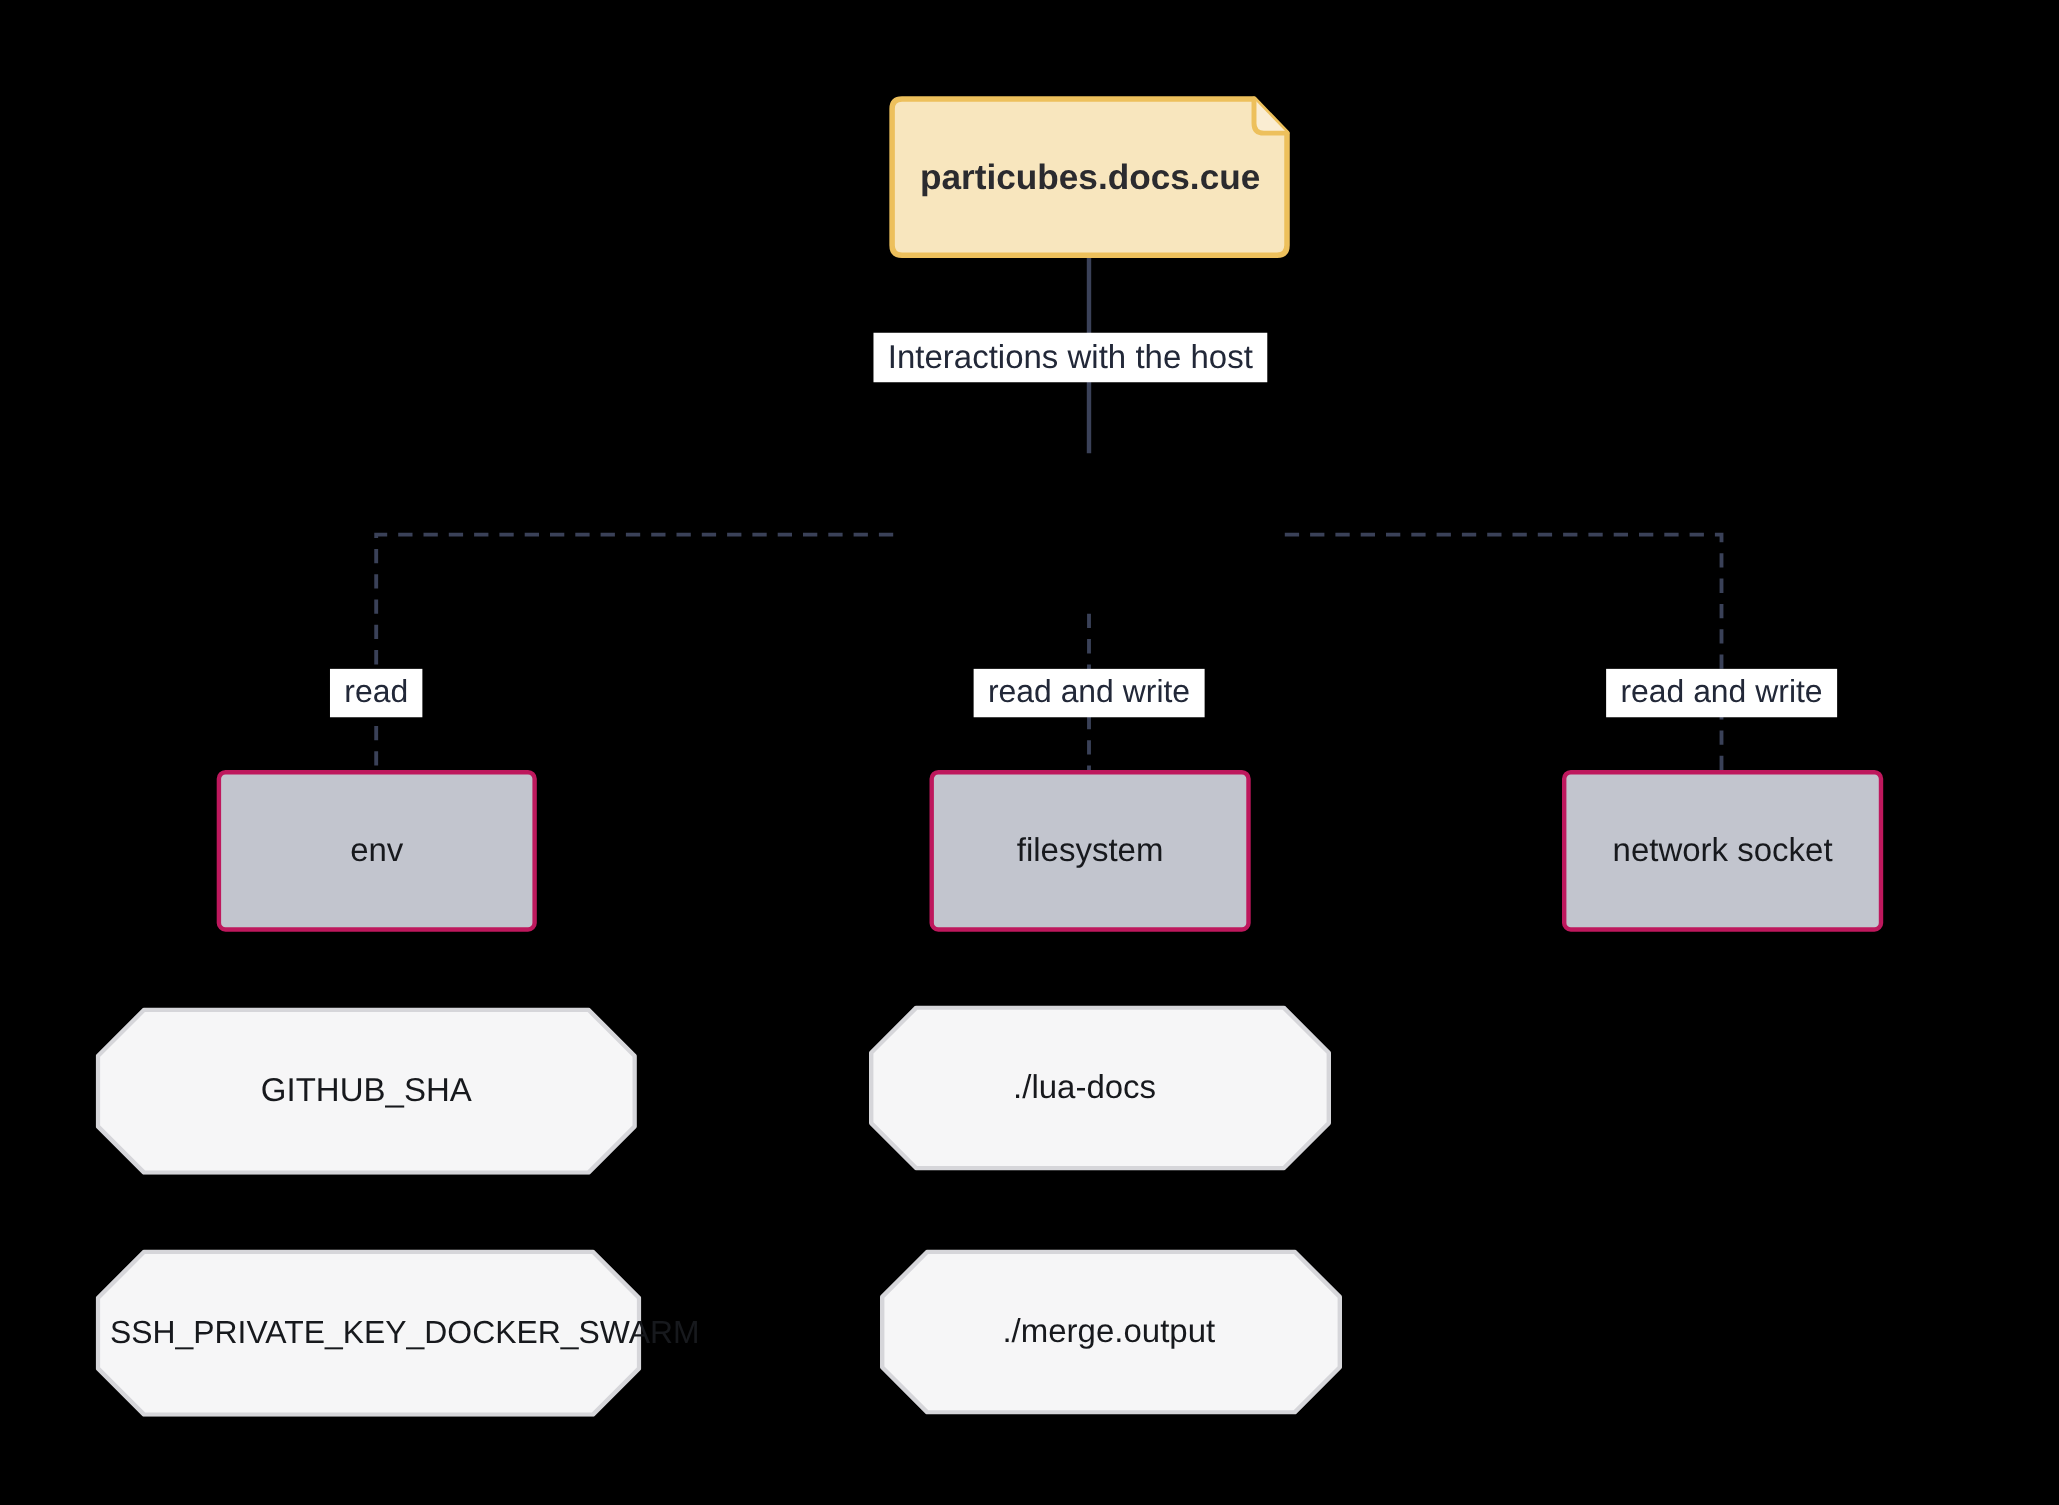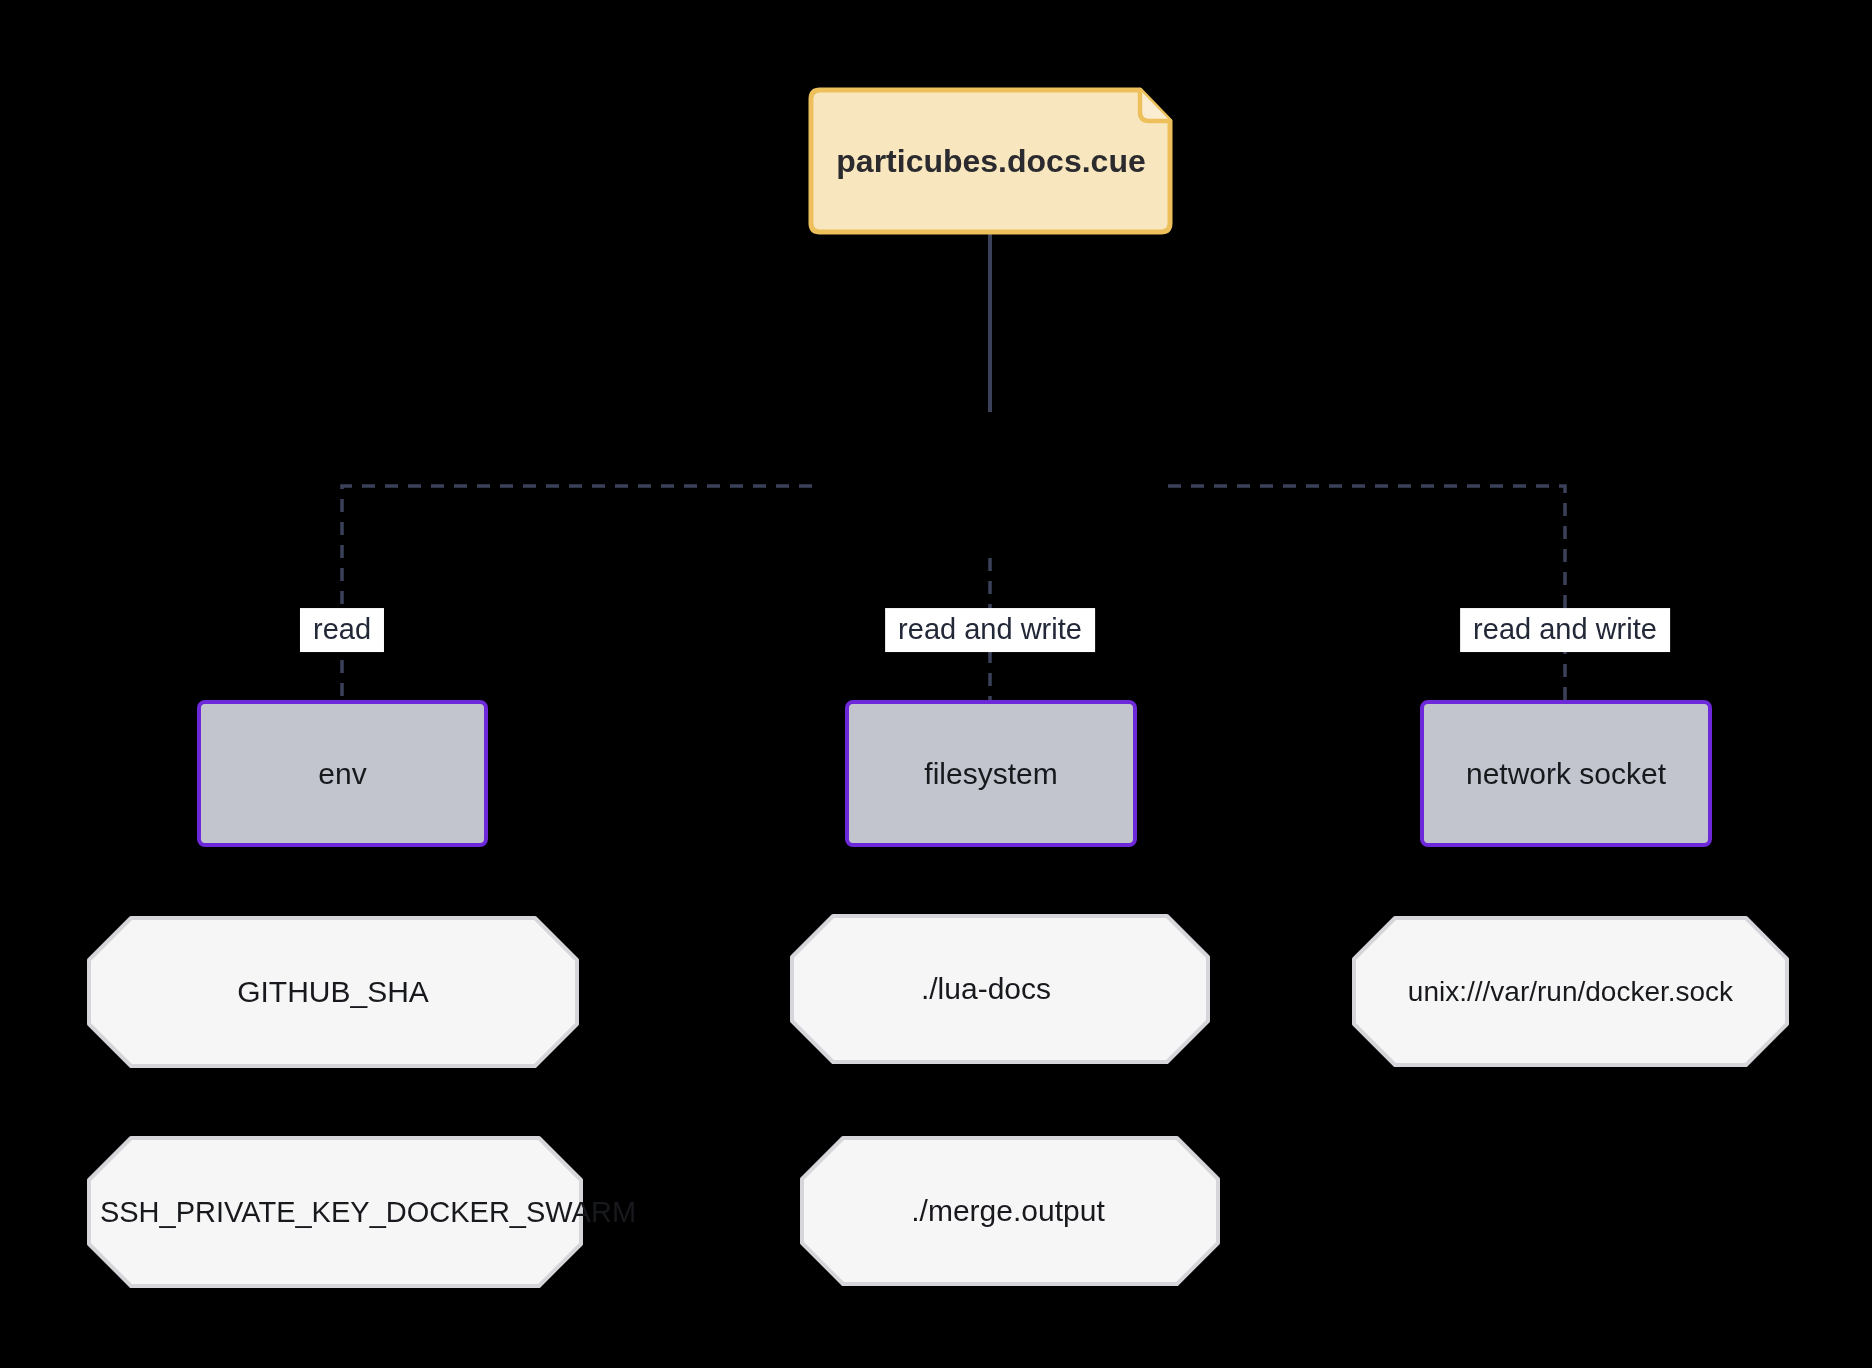--- a/index.html
+++ b/index.html
@@ -14,21 +14,21 @@
   }
   .connectors { position: absolute; left: 0; top: 0; }
   .node-label {
     color: #17191d;
     font-size: 30px;
     white-space: nowrap;
   }
   .box {
     position: absolute;
     background: #C2C5CE;
-    border: 4px solid #6d28d9;
+    border: 4px solid #be185d;
     border-radius: 8px;
     display: flex;
     align-items: center;
     justify-content: center;
   }
   .oct { position: absolute; }
   .oct svg { position: absolute; left: 0; top: 0; }
   .oct .node-label, .diamond .node-label, .note .node-label {
     position: absolute;
     left: 0; top: 0; right: 0; bottom: 0;
@@ -68,20 +68,21 @@
   </svg>
 
   <div class="note" style="left:804px; top:83px; width:374px; height:156px;">
     <svg width="374" height="156" viewBox="0 0 374 156">
       <path d="M7 16 Q7 7 16 7 L336 7 L366 38 L366 140 Q366 149 357 149 L16 149 Q7 149 7 140 Z" fill="#F8E6BE" stroke="#EDC05C" stroke-width="5" stroke-linejoin="round"></path>
       <path d="M336 7 L336 29 Q336 38 345 38 L366 38" fill="#FAEDD2" stroke="#EDC05C" stroke-width="4.5" stroke-linejoin="round" stroke-linecap="round"></path>
     </svg>
     <span class="node-label">particubes.docs.cue</span>
   </div>
 
+  <div class="edge-label" style="left:973px; top:325px; font-size:30px;">Interactions with the host</div>
 
 
   <div class="edge-label" style="left:342px; top:630px;">read</div>
   <div class="edge-label" style="left:990px; top:630px;">read and write</div>
   <div class="edge-label" style="left:1565px; top:630px;">read and write</div>
 
   <div class="box" style="left:197px; top:700px; width:291px; height:147px;">
     <span class="node-label">env</span>
   </div>
   <div class="box" style="left:845px; top:700px; width:292px; height:147px;">
@@ -112,20 +113,14 @@
     <span class="node-label">./lua-docs</span>
   </div>
 
   <div class="oct" style="left:800px; top:1136px; width:416px; height:150px;">
     <svg width="420" height="150" viewBox="0 0 420 150">
       <polygon points="43,2 377,2 418,43 418,107 377,148 43,148 2,107 2,43" fill="#F6F6F7" stroke="#D6D6DA" stroke-width="4" stroke-linejoin="round"></polygon>
     </svg>
     <span class="node-label">./merge.output</span>
   </div>
 
-  <div class="oct" style="left:1352px; top:916px; width:437px; height:151px;">
-    <svg width="437" height="151" viewBox="0 0 437 151">
-      <polygon points="43,2 394,2 435,43 435,108 394,149 43,149 2,108 2,43" fill="#F6F6F7" stroke="#D6D6DA" stroke-width="4" stroke-linejoin="round"></polygon>
-    </svg>
-    <span class="node-label" style="font-size:28px;">unix:///var/run/docker.sock</span>
-  </div>
 
 </div>
 
 </body></html>

